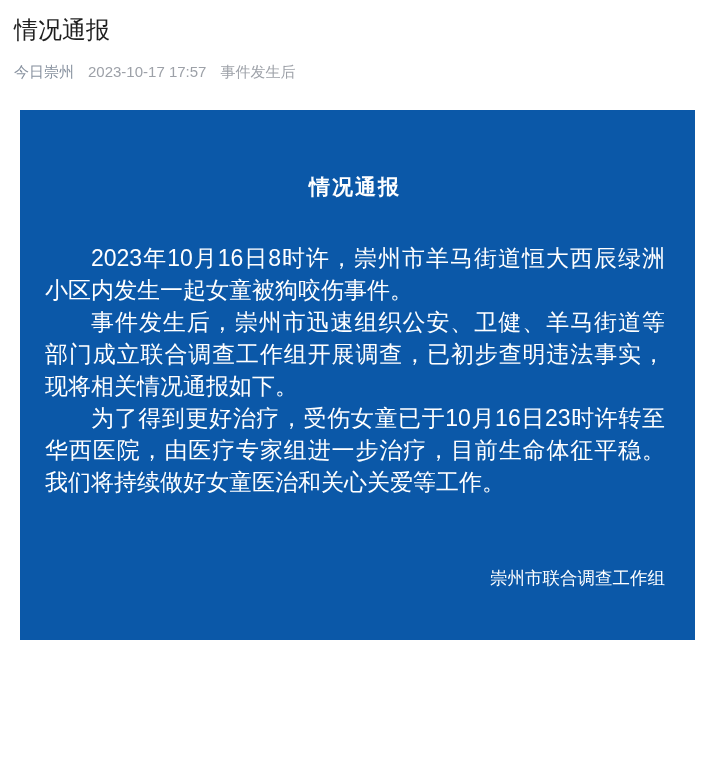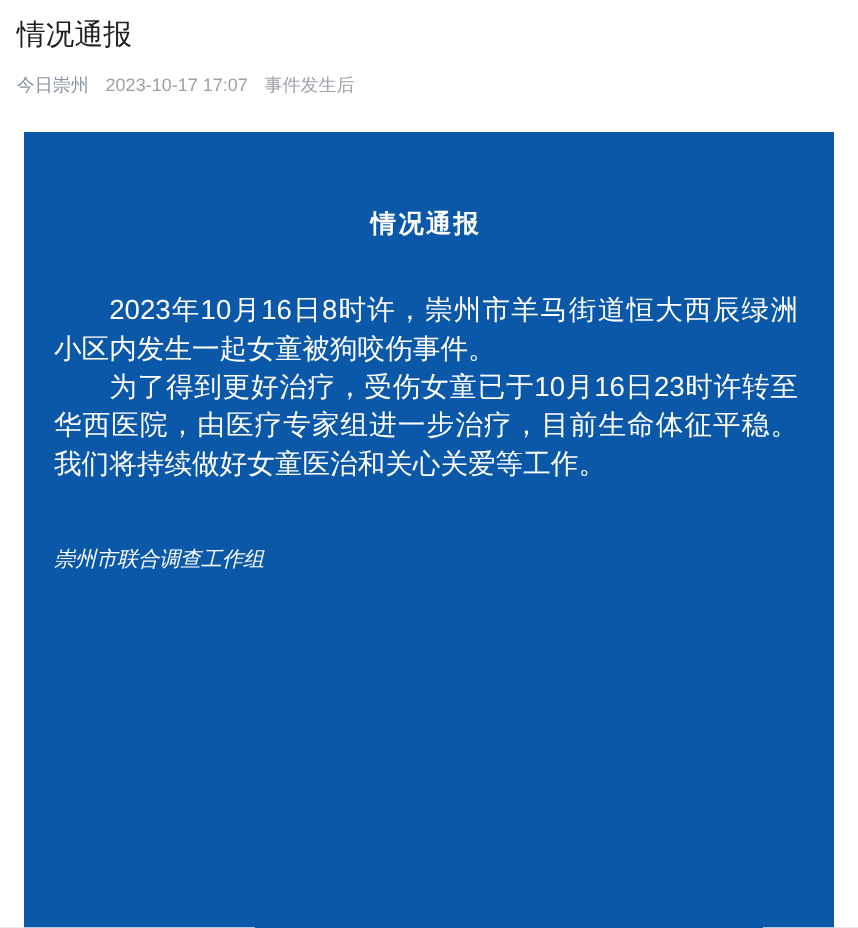--- a/index.html
+++ b/index.html
@@ -4,21 +4,21 @@
 <style>
   html, body {
     margin: 0;
     padding: 0;
     background: #ffffff;
     font-family: "Liberation Sans", sans-serif;
   }
   .page {
     position: relative;
     width: 715px;
-    height: 773px;
+    height: 640px;
     overflow: hidden;
     background: #ffffff;
   }
   .article-header {
     padding: 10px 16px 0 14px;
   }
   .page-title {
     margin: 4px 0 0 0;
     font-size: 24px;
     font-weight: 400;
@@ -59,49 +59,50 @@
   }
   .notice-body p {
     margin: 0;
     font-size: 23px;
     line-height: 32px;
     text-align: justify;
     text-indent: 2em;
     font-weight: 400;
   }
   .notice-sign {
-    margin-top: 46px;
-    font-style: italic;
+    margin-top: 62px;
+    text-align: right;
   }
   .notice-sign p {
     margin: 0;
     font-size: 17.5px;
     line-height: 36px;
     font-weight: 400;
   }
 </style>
 </head>
 <body>
 
 <div class="page">
 
   <header class="article-header">
     <h1 class="page-title">情况通报</h1>
     <div class="meta-row">
       <span class="account-name">今日崇州</span>
-      <span class="meta-text">2023-10-17 17:07</span>
+      <span class="meta-text">2023-10-17 17:57</span>
       <span class="meta-text">事件发生后</span>
     </div>
   </header>
 
   <section class="notice-card">
     <h2 class="notice-heading">情况通报</h2>
 
     <div class="notice-body">
       <p>2023年10月16日8时许，崇州市羊马街道恒大西辰绿洲小区内发生一起女童被狗咬伤事件。</p>
+      <p>事件发生后，崇州市迅速组织公安、卫健、羊马街道等部门成立联合调查工作组开展调查，已初步查明违法事实，现将相关情况通报如下。</p>
       <p>为了得到更好治疗，受伤女童已于10月16日23时许转至华西医院，由医疗专家组进一步治疗，目前生命体征平稳。我们将持续做好女童医治和关心关爱等工作。</p>
     </div>
 
     <div class="notice-sign">
       <p>崇州市联合调查工作组</p>
     </div>
   </section>
 
 </div>
 

